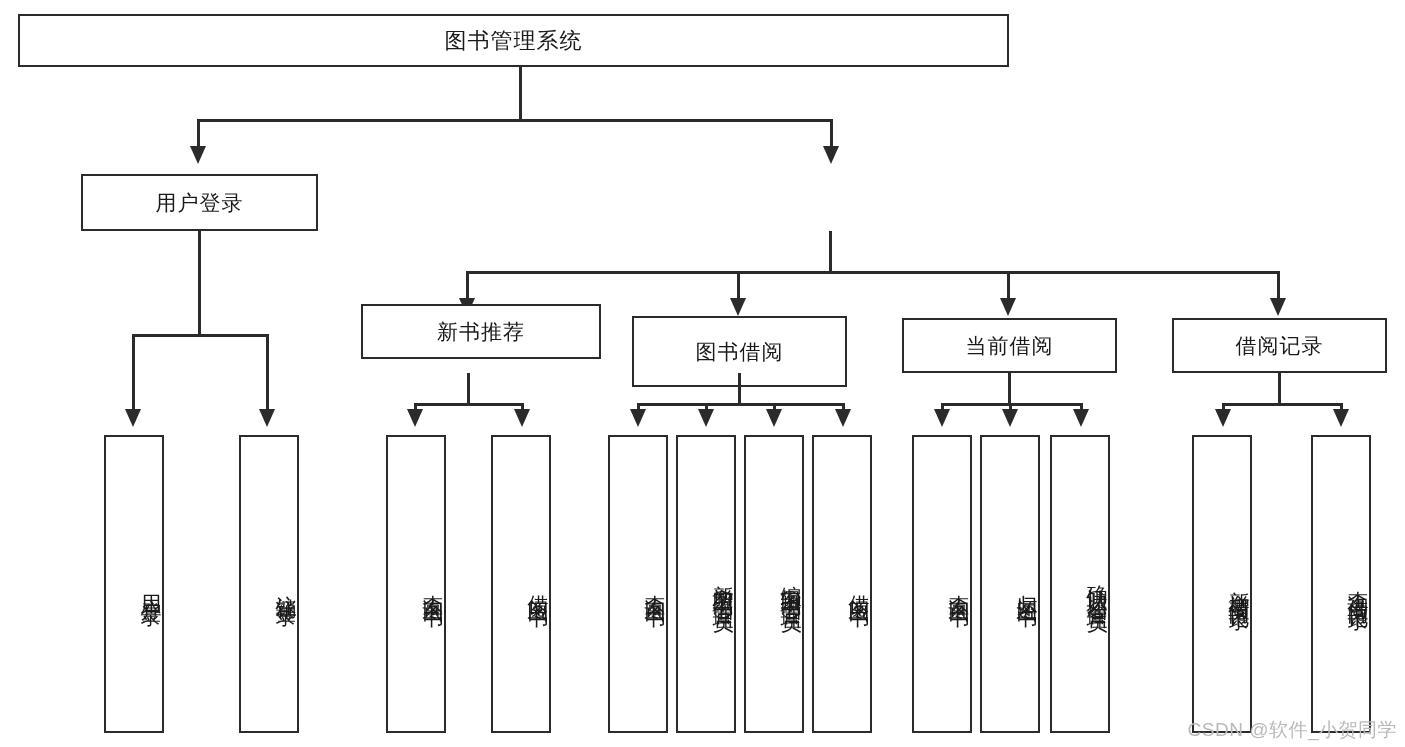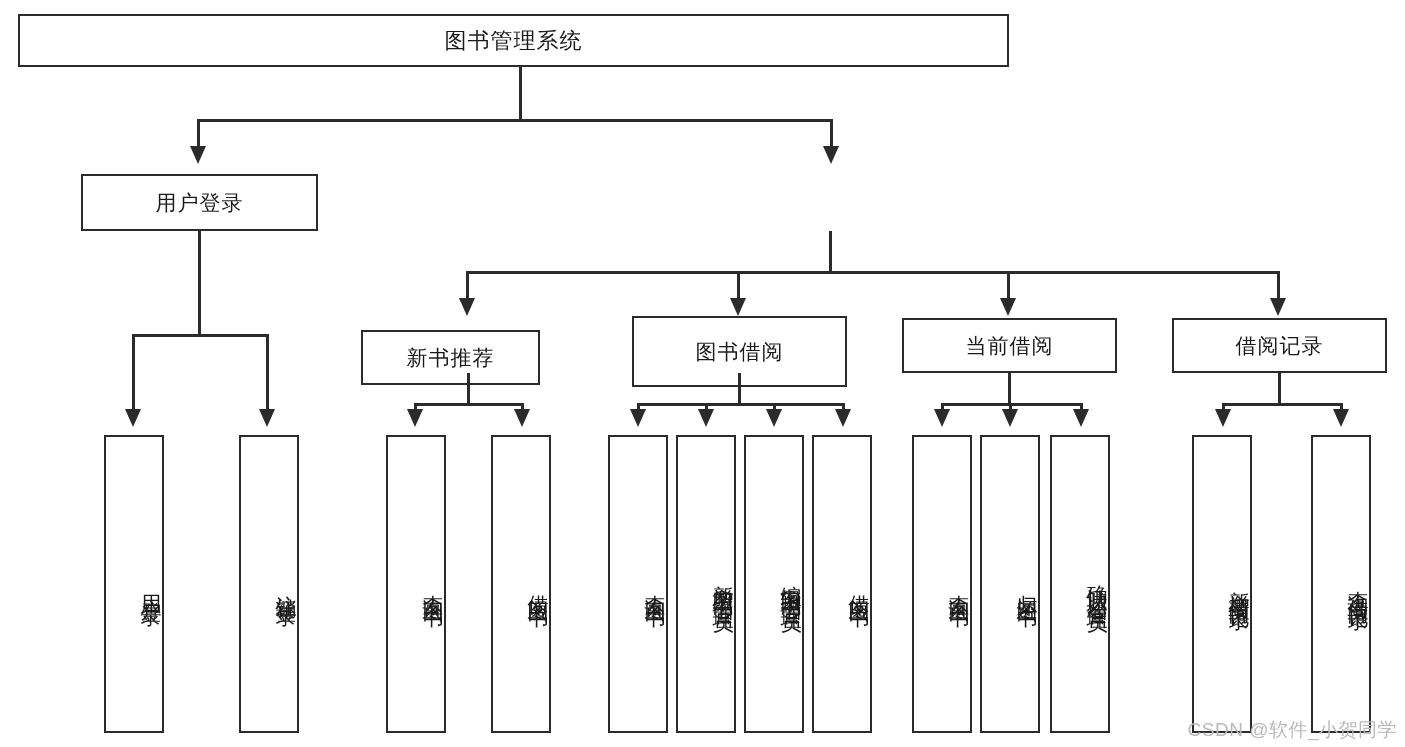--- a/index.html
+++ b/index.html
@@ -112,21 +112,21 @@
 
   <div class="link vline" style="left:737px; top:271px; width:3px; height:30px;"></div>
   <div class="arrow" style="left:730px; top:298px;"></div>
 
   <div class="link vline" style="left:1007px; top:271px; width:3px; height:30px;"></div>
   <div class="arrow" style="left:1000px; top:298px;"></div>
 
   <div class="link vline" style="left:1277px; top:271px; width:3px; height:30px;"></div>
   <div class="arrow" style="left:1270px; top:298px;"></div>
 
-  <div class="node h" style="left:361px; top:330px; width:179px; height:55px;">
+  <div class="node h" style="left:361px; top:304px; width:240px; height:55px;">
     <span>新书推荐</span>
   </div>
   <div class="node h" style="left:632px; top:316px; width:215px; height:71px;">
     <span>图书借阅</span>
   </div>
   <div class="node h" style="left:1172px; top:318px; width:215px; height:55px;">
     <span>借阅记录</span>
   </div>
   <div class="node h" style="left:902px; top:318px; width:215px; height:55px;">
     <span>当前借阅</span>

